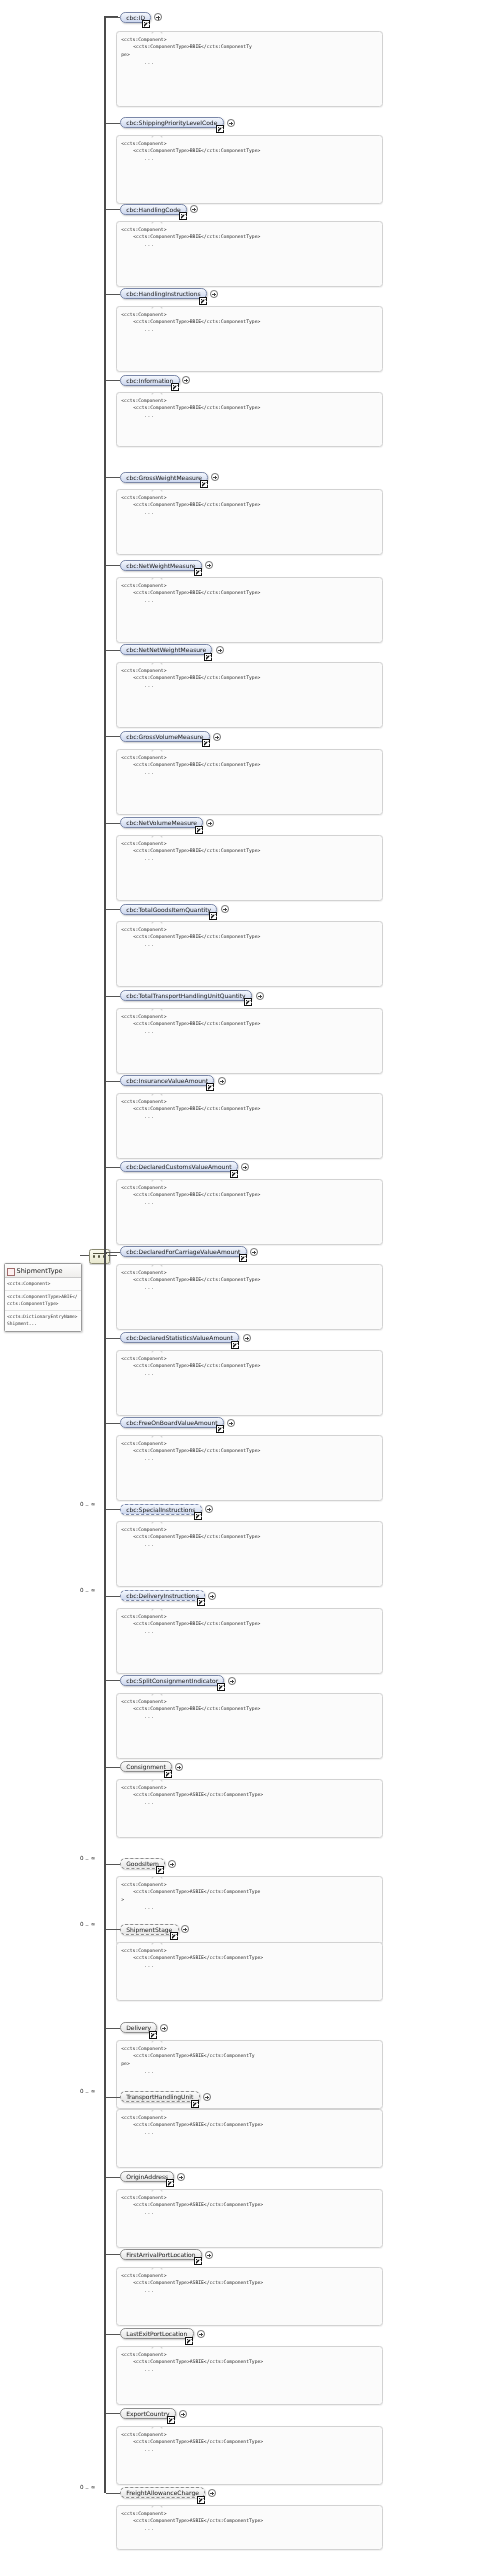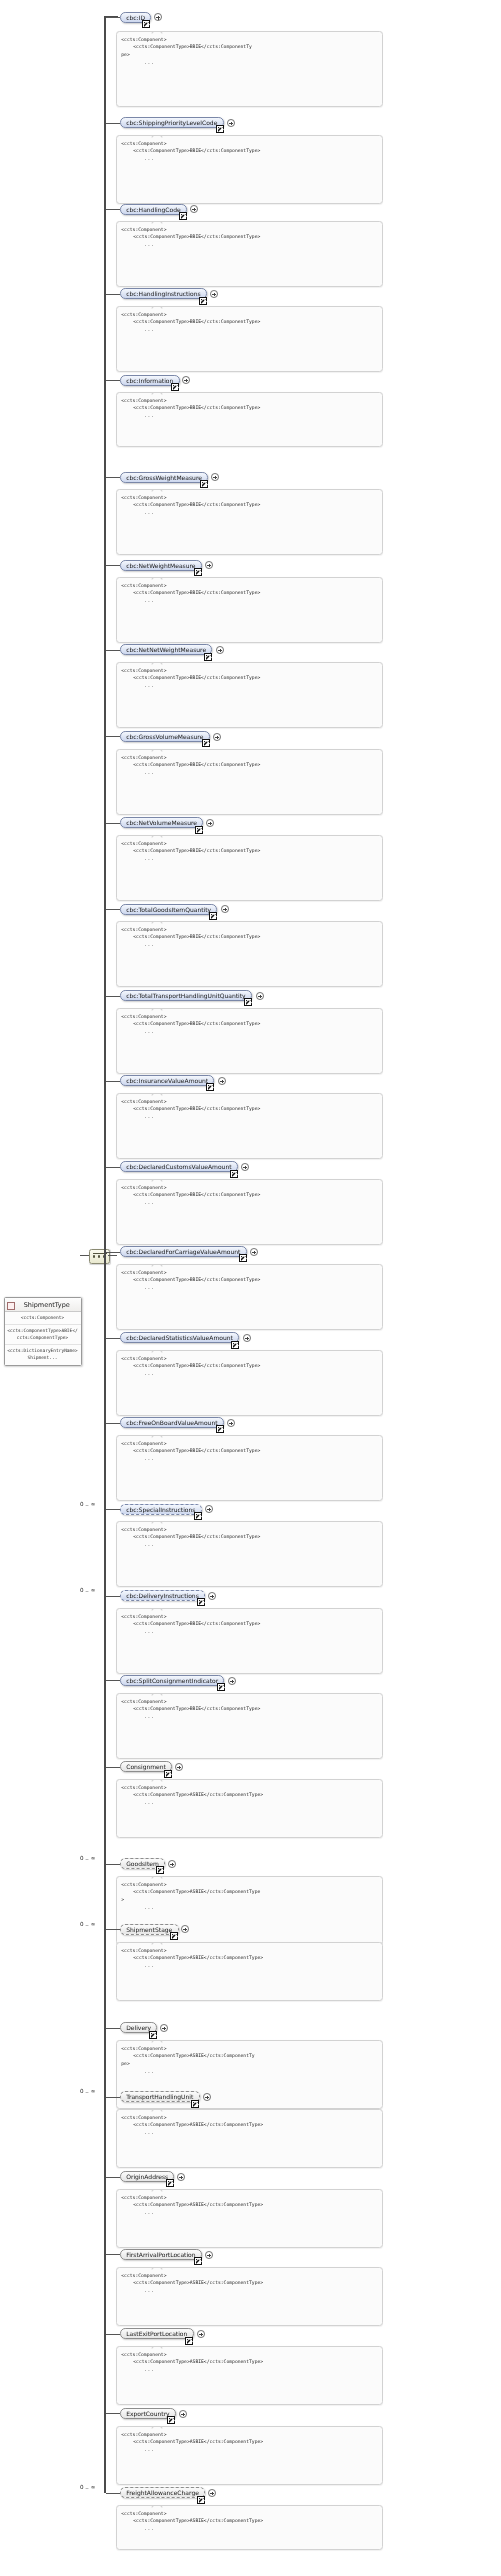--- a/index.html
+++ b/index.html
@@ -183,21 +183,21 @@
     border-top:1.7px solid #4b4b4b;
     border-top-left-radius:8.7px;
     background:transparent;
   }
 </style>
 </head>
 <body>
 
 <div id="canvas">
 
-  <div class="root-box" id="root-box" style="top: 1297px; text-align: center;">
+  <div class="root-box" id="root-box" style="top: 1263px;">
     <div class="root-title">
       <span class="sqr"></span>
       <span>ShipmentType</span>
     </div>
     <div class="root-ann">
       <span>&lt;ccts:Component&gt;</span>
     </div>
     <div class="root-ann">
       <span>&lt;ccts:ComponentType&gt;ABIE&lt;/ccts:ComponentType&gt;</span>
     </div>

